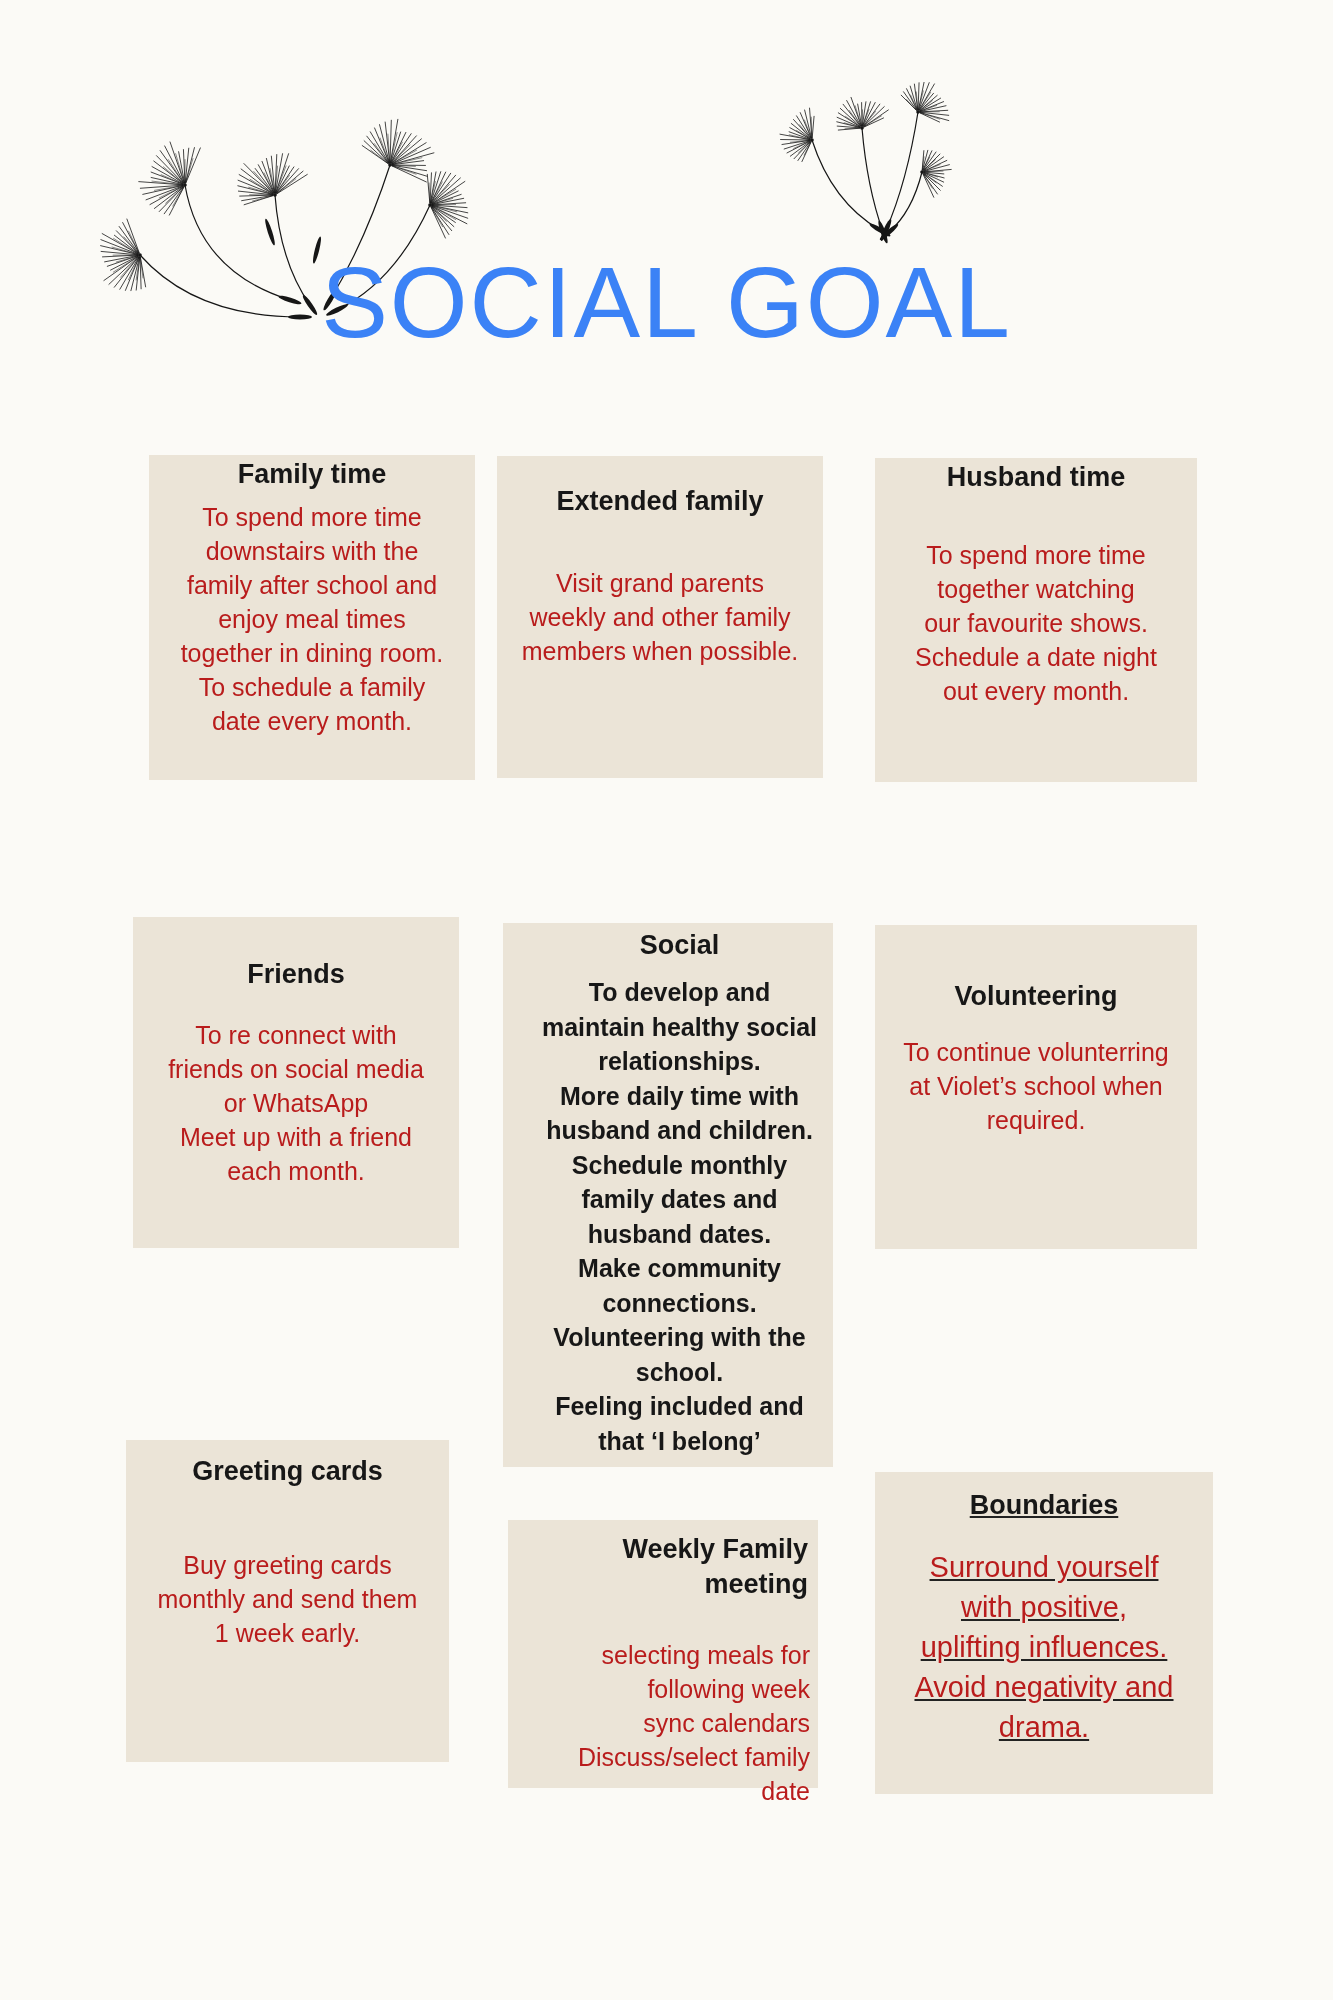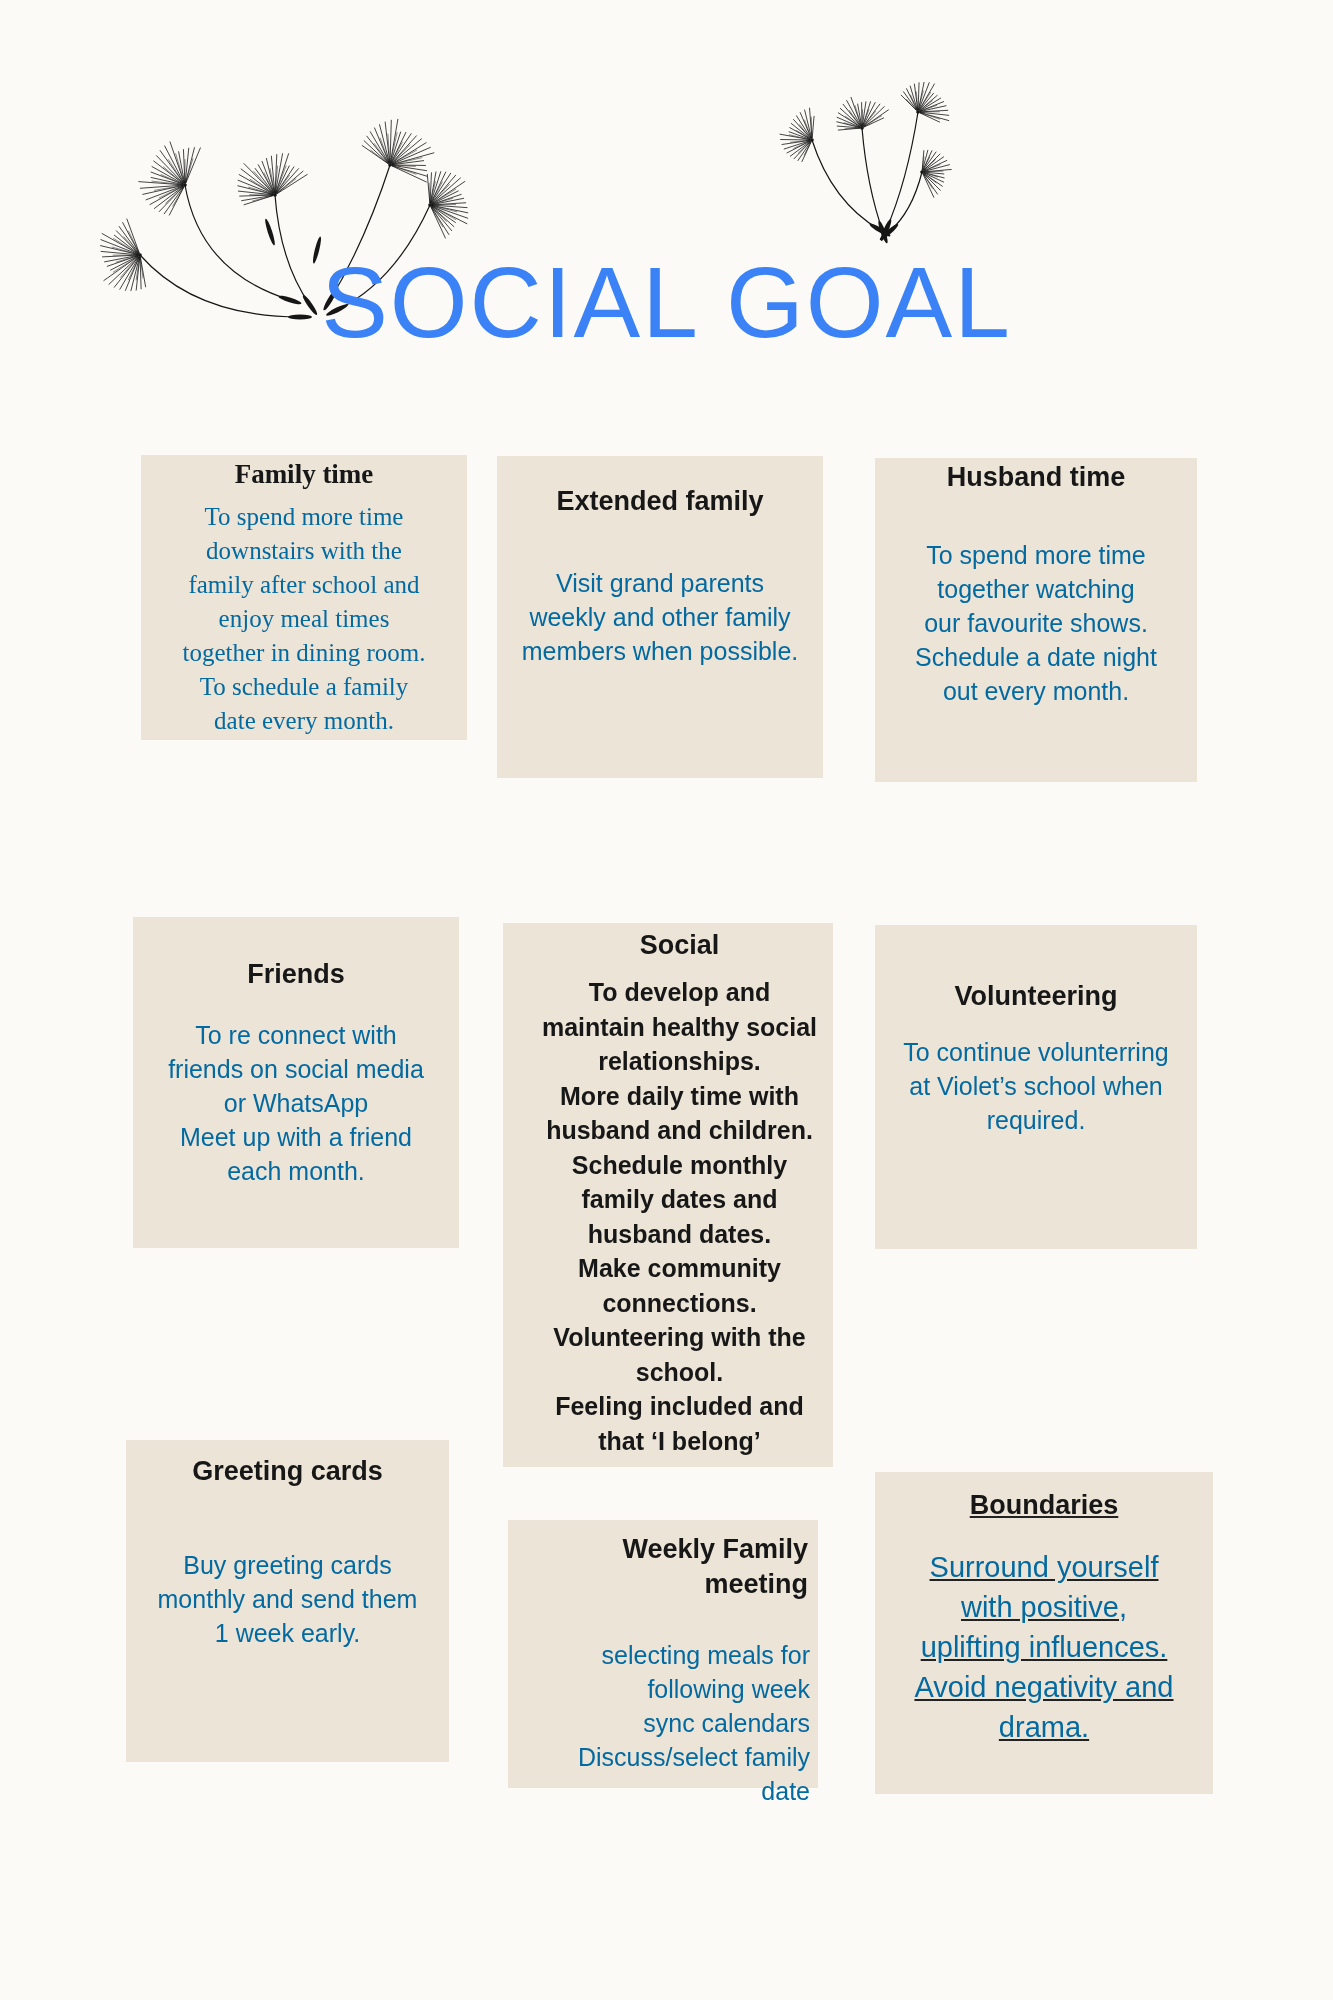--- a/index.html
+++ b/index.html
@@ -22,21 +22,21 @@
     line-height:1;color:#15151a;letter-spacing:1px;
   }
   .box{
     position:absolute;background:var(--card);text-align:center;color:#222;
     box-sizing:border-box;
   }
   .box h2{
     margin:var(--pt) 10px 0;font-size:27px;font-weight:700;line-height:1.3;color:#171717;
   }
   .box .body{
-    margin:var(--gap) 8px 0;font-size:25px;line-height:1.36;white-space:pre-line;color:#0369a1;
+    margin:var(--gap) 8px 0;font-size:25px;line-height:1.36;white-space:pre-line;color:#b91c1c;
   }
   .box.bold-body .body{font-weight:700;line-height:1.38;color:#171717;}
   .box.large-body .body{font-size:29px;line-height:1.38;margin-top:24px;}
   .deco{position:absolute;}
   .deco line,.deco path{stroke:#161616;fill:none;}
   .deco .pod{fill:#161616;stroke:none;}
 </style>
 </head>
 <body>
 
@@ -360,21 +360,21 @@
         <line x1="160" y1="90" x2="170.52895626166648" y2="106.57710594028242" stroke-width="0.5"></line>
         <line x1="160.8452365234814" y1="91.8126155740733" x2="171.94468367065716" y2="115.61545679502173" stroke-width="0.8"></line>
         <circle cx="160" cy="90" r="1.8" class="pod"></circle>
         <path d="M 160 90 Q 150 130 127 150" stroke-width="1.2"></path>
         <ellipse cx="127" cy="150" rx="2.4" ry="12" transform="rotate(228.99091309842981 127 150)" class="pod"></ellipse>
       </g>
     </svg>
 
   <div class="page-title">SOCIAL GOAL</div>
 
-  <div class="box" style="left:141px;top:455px;width:326px;height:285px;font-family:Liberation Serif, serif;--pt:2px;--gap:8px;">
+  <div class="box" style="left:149px;top:455px;width:326px;height:325px;--pt:2px;--gap:8px;">
     <h2>Family time</h2>
     <div class="body">To spend more time
 downstairs with the
 family after school and
 enjoy meal times
 together in dining room.
 To schedule a family
 date every month.</div>
   </div>
 

